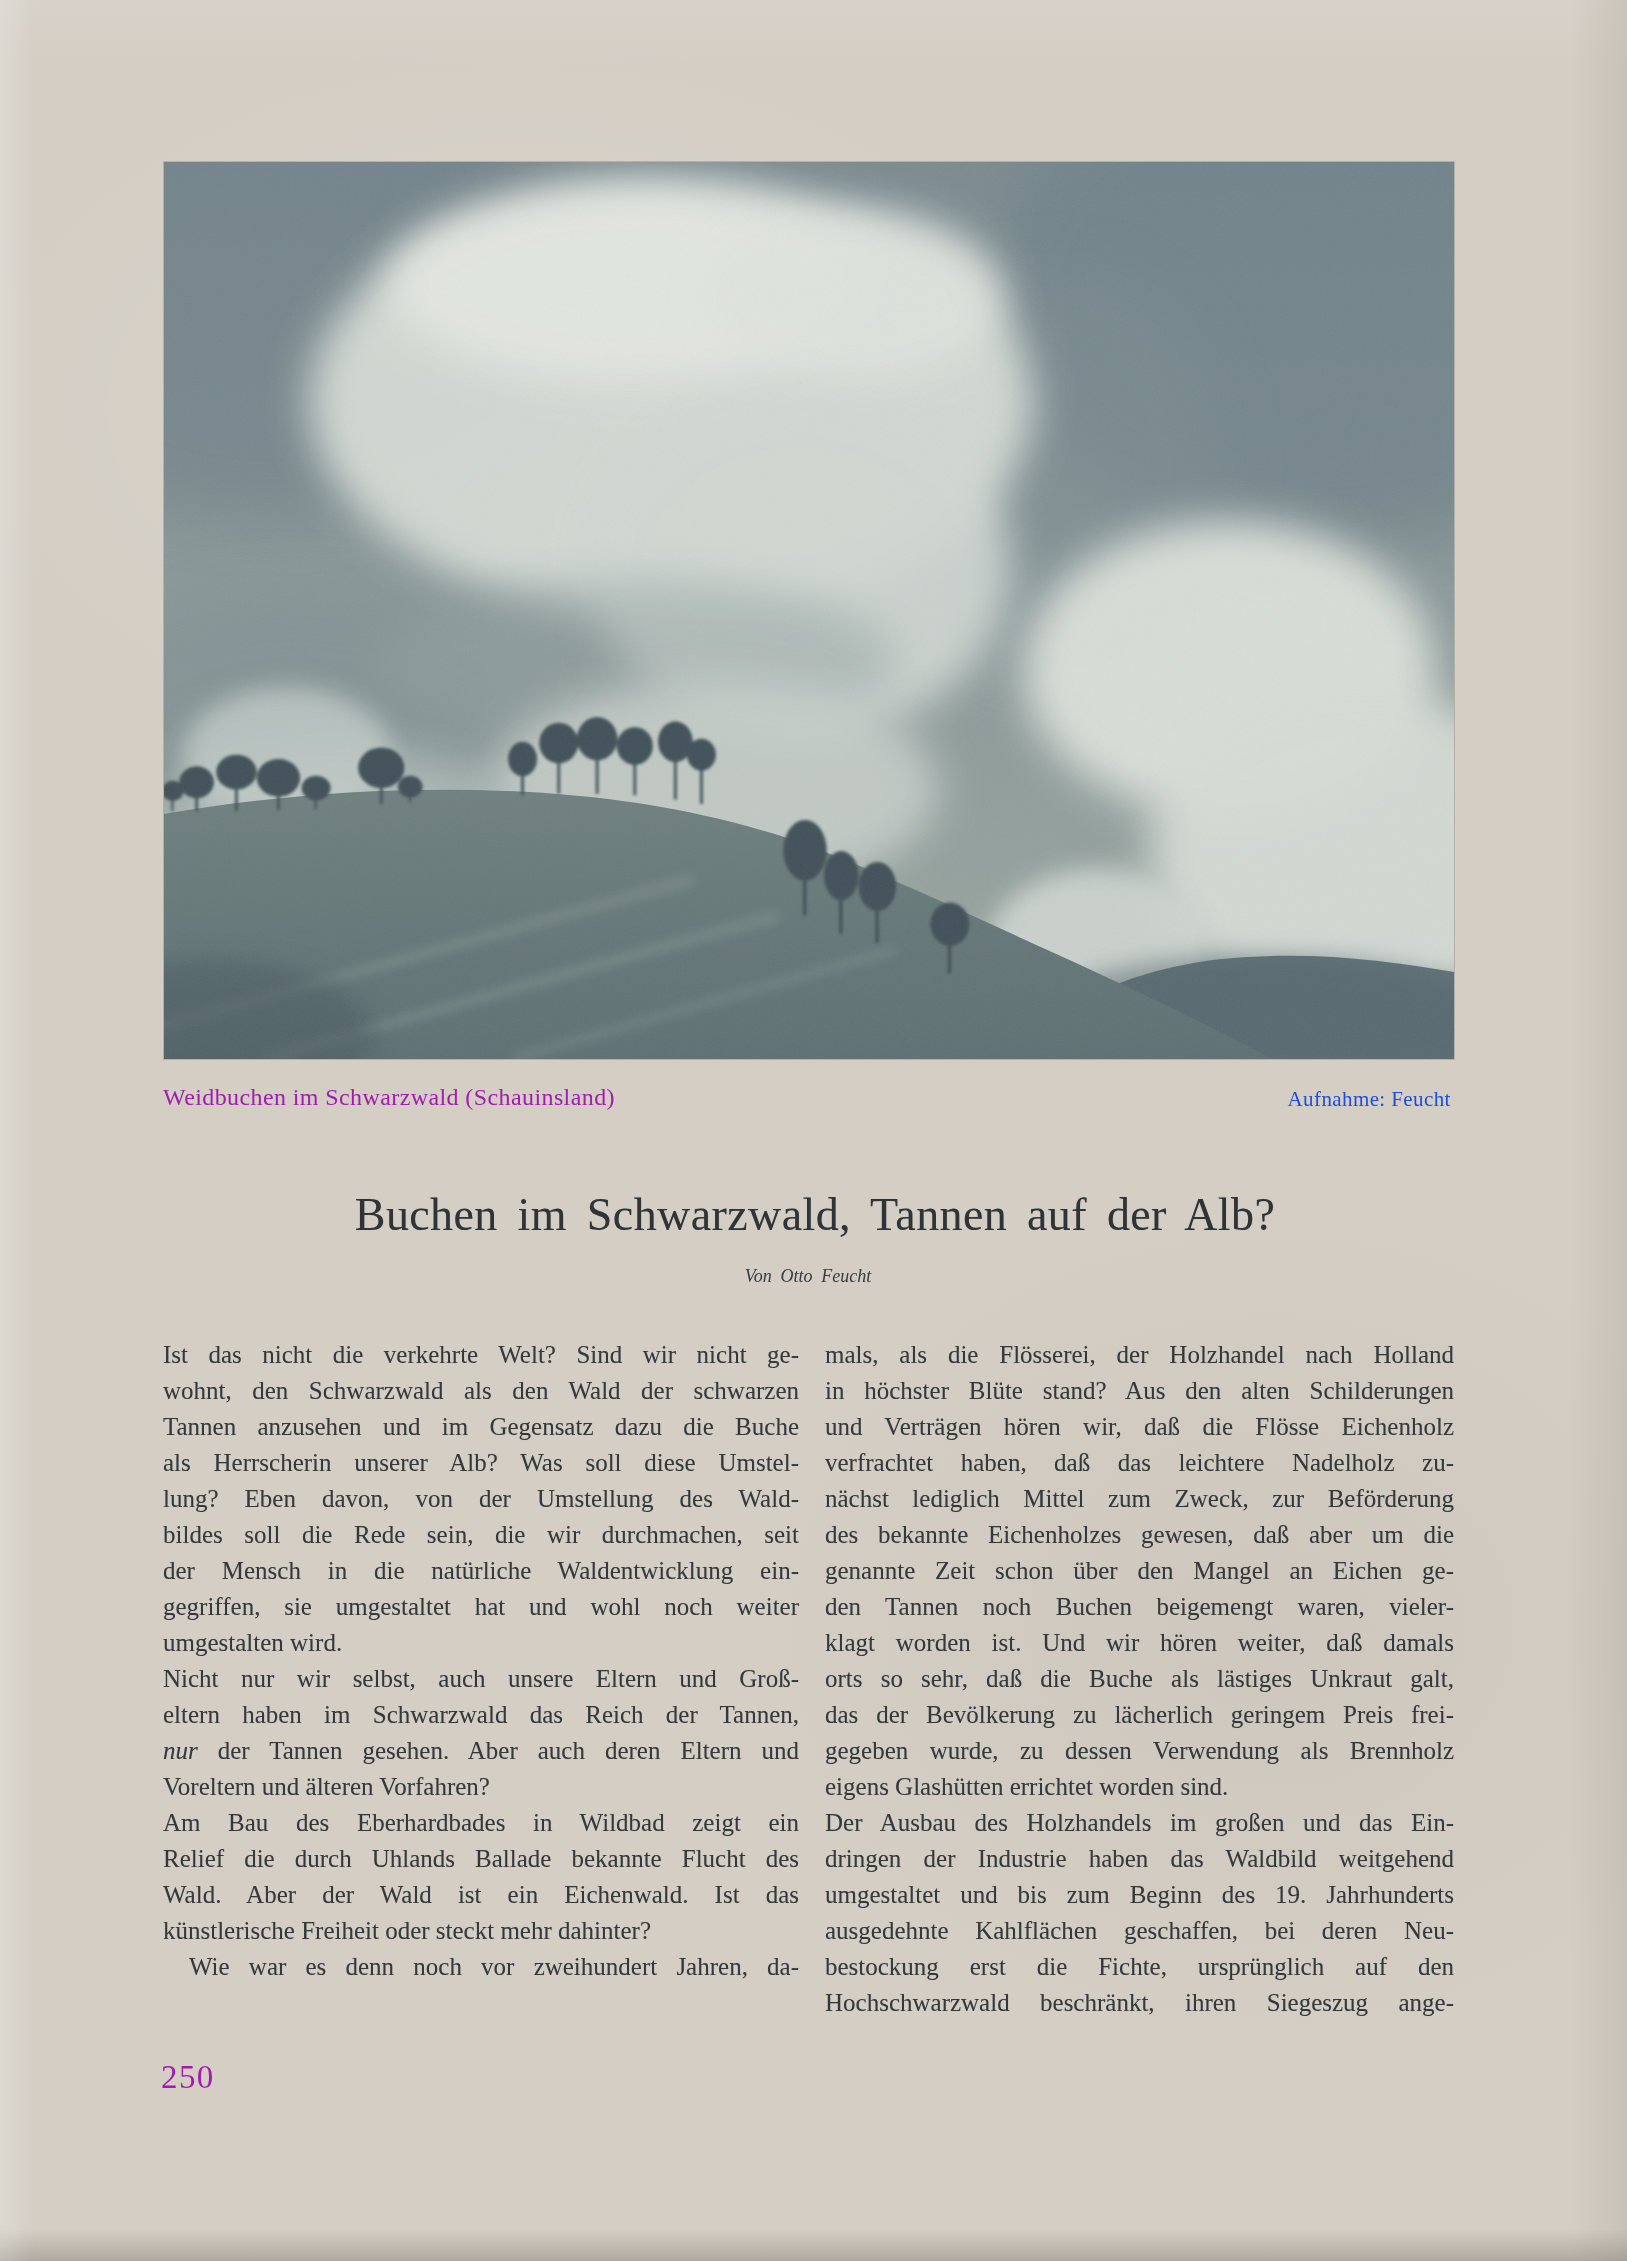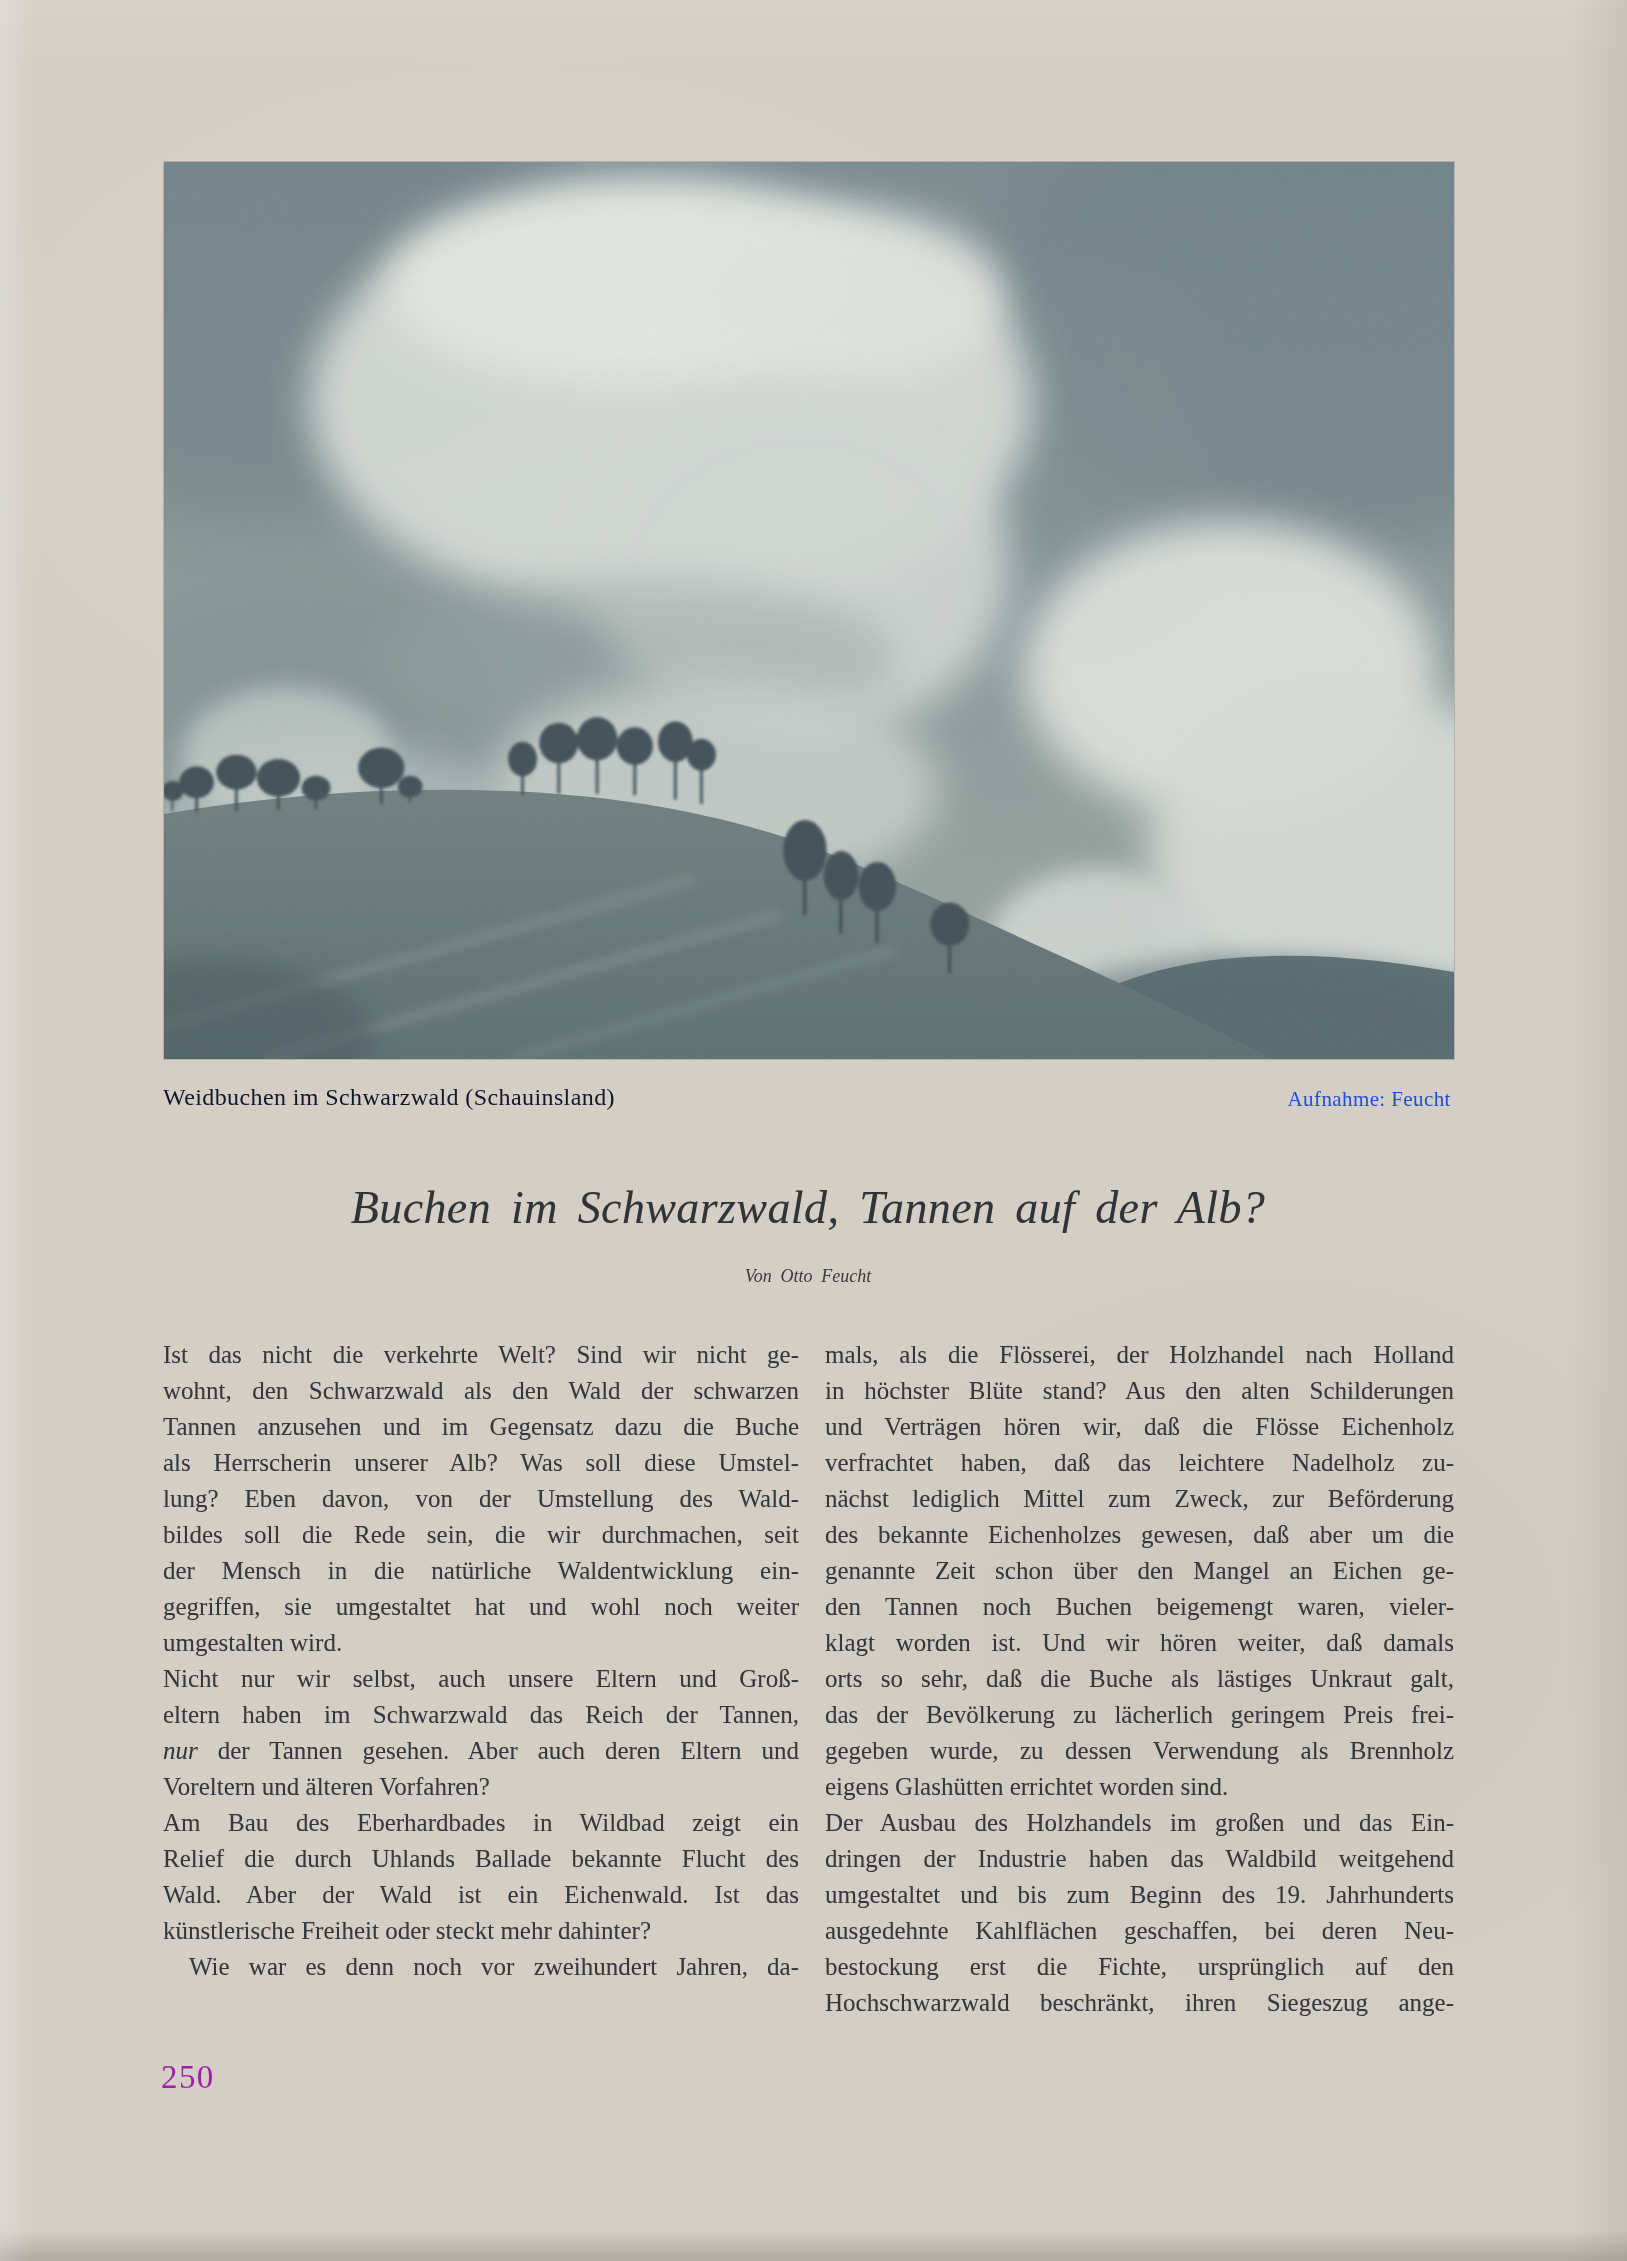--- a/index.html
+++ b/index.html
@@ -17,31 +17,30 @@
   .photo{
     position:absolute;left:163px;top:161px;width:1290px;height:897px;margin:0;
     border:0.7px solid rgba(90,100,102,.28);
     box-sizing:content-box;
   }
   .photo svg{display:block;width:100%;height:100%;}
   .caption-row{
     position:absolute;left:163px;top:1084px;width:1290px;height:33px;
   }
   .caption-left{
-    position:absolute;left:0;top:0;font-size:24px;color:#0f172a;letter-spacing:0.4px;text-align:center;
+    position:absolute;left:0;top:0;font-size:24px;color:#a21caf;letter-spacing:0.4px;text-align:center;
   }
   .caption-right{
     position:absolute;right:2.2px;top:2.9px;font-size:21px;color:#1d4ed8;letter-spacing:0.4px;
   }
   .title{
-    position:absolute;left:163px;top:1183px;width:1290px;margin:0;
+    position:absolute;left:163px;top:1183px;width:1290px;margin:7px;
     font-size:46px;font-weight:normal;line-height:1.1;text-align:center;
     word-spacing:8px;letter-spacing:0.4px;color:#2e3437;
     text-shadow:0 0 0.7px rgba(46,52,55,.25);
-    font-style:italic;
   }
   .byline{
     position:absolute;left:163px;top:1266px;width:1290px;margin:0;
     font-size:18px;font-style:italic;text-align:center;color:#363c3f;
     word-spacing:4.3px;
   }
   .column{
     position:absolute;top:1337px;font-size:25px;line-height:36px;color:#33393c;
     text-shadow:0 0 0.7px rgba(51,57,60,.2);
   }

